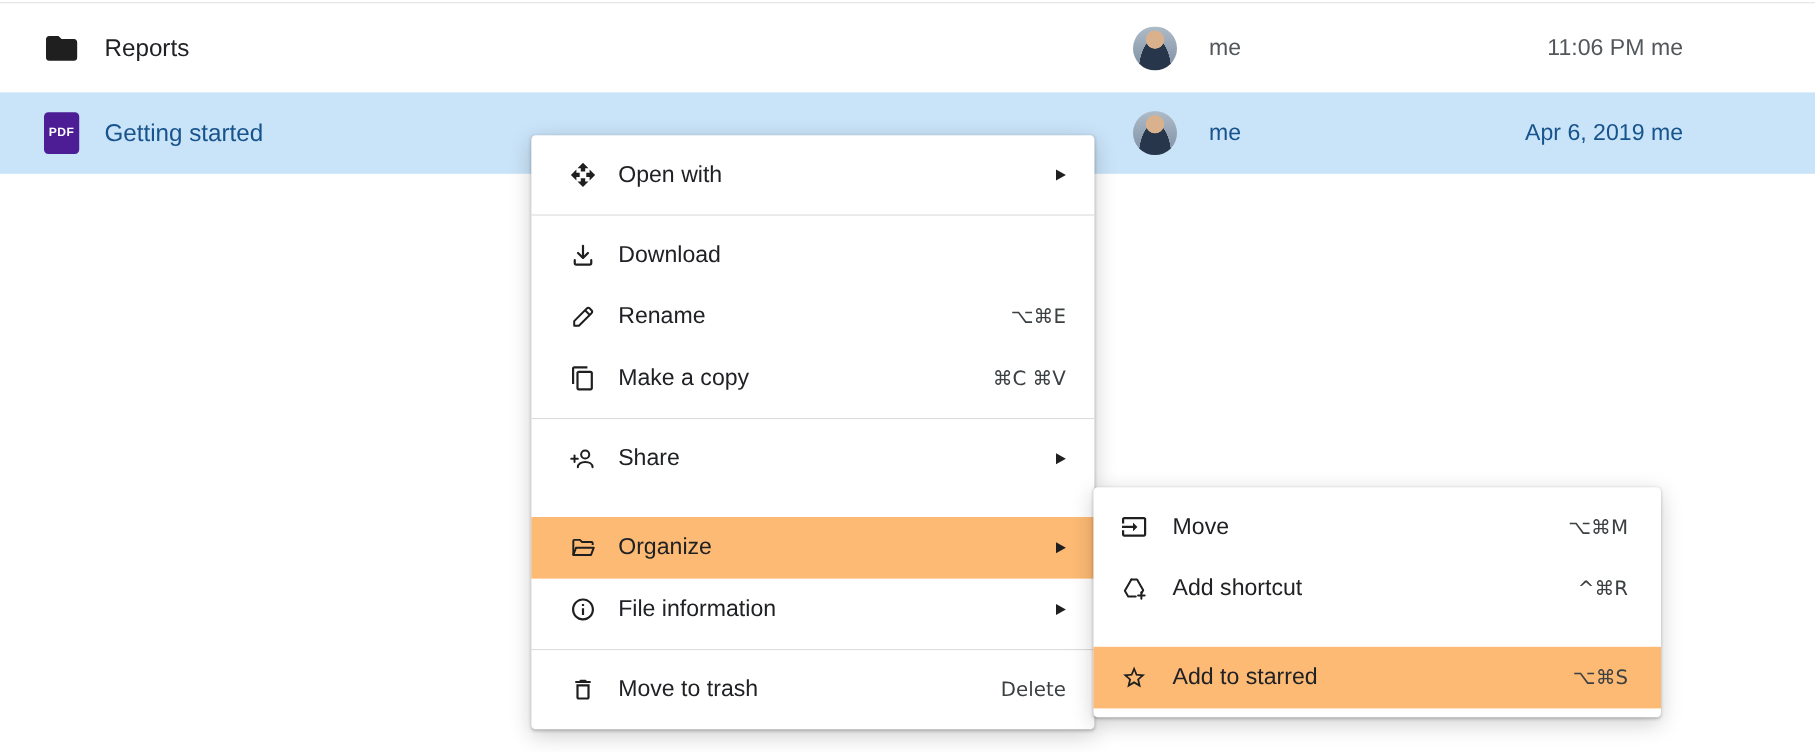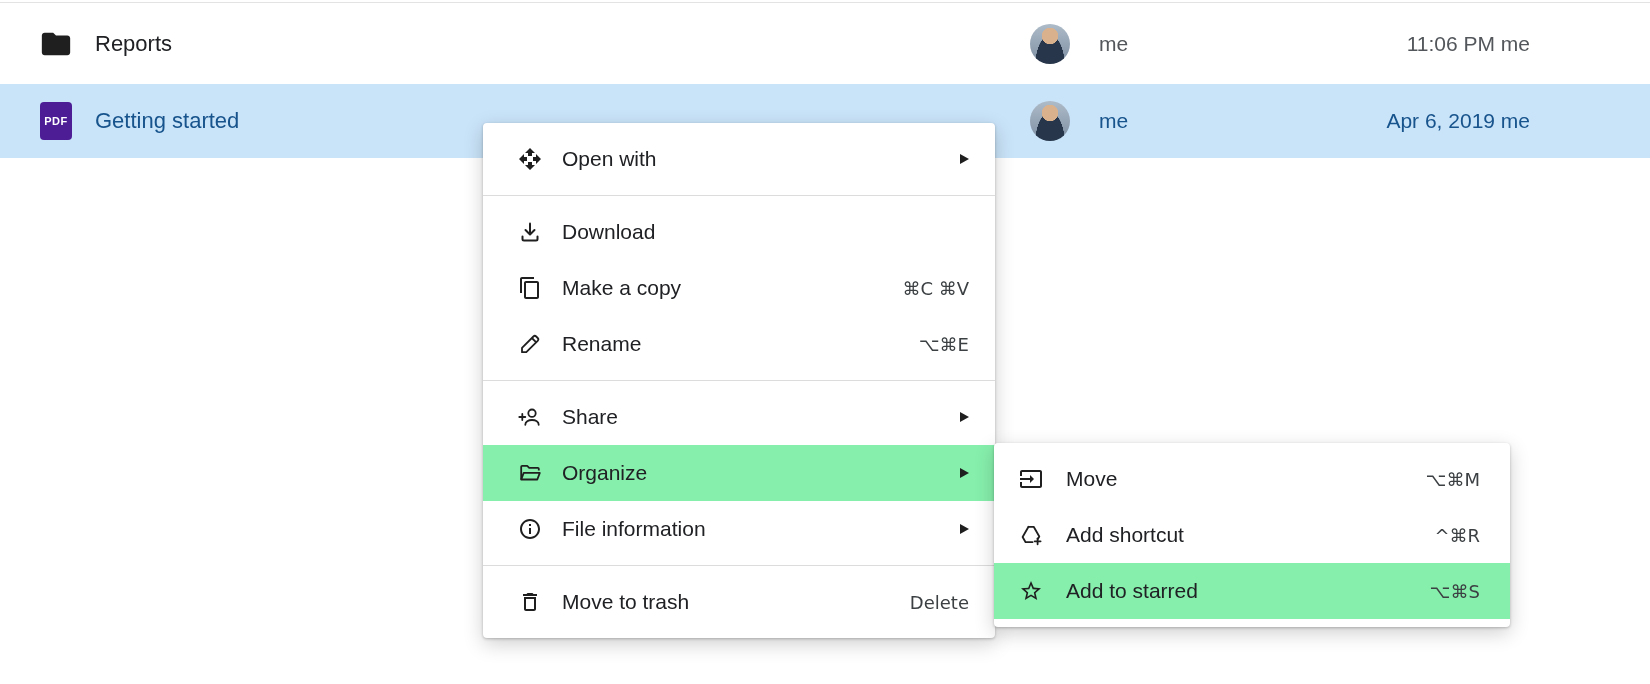--- a/index.html
+++ b/index.html
@@ -37,21 +37,21 @@
   .selected .row-name, .selected .owner-label, .selected .row-modified { color: #17538c; }
 
   
   .menu {
     position: absolute; background: #fff; border-radius: 4px; padding: 8px 0;
     box-shadow: 0 1px 3px rgba(0,0,0,.24), 0 6px 20px rgba(0,0,0,.19);
   }
   .context-menu { left: 483px; top: 123px; width: 512px; z-index: 5; }
   .submenu { left: 994px; top: 443px; width: 516px; z-index: 6; }
   .menu-item { height: 56px; display: flex; align-items: center; padding: 0 26px 0 34px; cursor: default; }
-  .menu-item.highlighted { background: #86efac; }
+  .menu-item.highlighted { background: #fdba74; margin-top: 25px; }
   .submenu .menu-item { padding: 0 30px 0 24px; }
   .mi-icon { width: 26px; height: 26px; margin-right: 19px; display: flex; align-items: center; justify-content: center; flex: none; }
   .submenu .mi-icon { margin-right: 22px; }
   .mi-label { font-size: 21px; color: #202124; white-space: nowrap; }
   .mi-spacer { flex: 1; }
   .mi-shortcut { font-size: 18px; color: #3c4043; font-family: "DejaVu Sans", sans-serif; white-space: nowrap; }
   .mi-arrow {
     width: 0; height: 0;
     border-left: 9px solid #1f1f1f;
     border-top: 5.5px solid transparent;
@@ -117,39 +117,39 @@
           <path d="M7.5 10l4.5 4.5L16.5 10"></path>
           <path d="M4.5 16.5v2.5a1.5 1.5 0 0 0 1.5 1.5h12a1.5 1.5 0 0 0 1.5-1.5v-2.5"></path>
         </svg>
     </span>
     <span class="mi-label">Download</span>
     <span class="mi-spacer"></span>
   </div>
 
   <div class="menu-item">
     <span class="mi-icon">
-      <svg width="24" height="24" viewBox="0 0 24 24" fill="#1f1f1f">
-          <path d="M16 1H4c-1.1 0-2 .9-2 2v14h2V3h12V1zm3 4H8c-1.1 0-2 .9-2 2v14c0 1.1.9 2 2 2h11c1.1 0 2-.9 2-2V7c0-1.1-.9-2-2-2zm0 16H8V7h11v14z"></path>
-        </svg>
-    </span>
-    <span class="mi-label">Make a copy</span>
-    <span class="mi-spacer"></span>
-    <span class="mi-shortcut">⌘C ⌘V</span>
-  </div>
-
-  <div class="menu-item">
-    <span class="mi-icon">
       <svg width="24" height="24" viewBox="0 0 24 24" fill="none" stroke="#1f1f1f" stroke-width="1.8" stroke-linejoin="round">
           <path d="M4 20.2h4.3L19.7 8.8a2 2 0 0 0 0-2.8l-1.5-1.5a2 2 0 0 0-2.8 0L4 15.9v4.3z"></path>
           <path d="M13.9 6l4.3 4.3"></path>
         </svg>
     </span>
     <span class="mi-label">Rename</span>
     <span class="mi-spacer"></span>
     <span class="mi-shortcut">⌥⌘E</span>
+  </div>
+
+  <div class="menu-item">
+    <span class="mi-icon">
+      <svg width="24" height="24" viewBox="0 0 24 24" fill="#1f1f1f">
+          <path d="M16 1H4c-1.1 0-2 .9-2 2v14h2V3h12V1zm3 4H8c-1.1 0-2 .9-2 2v14c0 1.1.9 2 2 2h11c1.1 0 2-.9 2-2V7c0-1.1-.9-2-2-2zm0 16H8V7h11v14z"></path>
+        </svg>
+    </span>
+    <span class="mi-label">Make a copy</span>
+    <span class="mi-spacer"></span>
+    <span class="mi-shortcut">⌘C ⌘V</span>
   </div>
 
   <div class="menu-divider"></div>
 
   <div class="menu-item">
     <span class="mi-icon">
       <svg width="24" height="24" viewBox="0 0 24 24" fill="none" stroke="#1f1f1f" stroke-width="1.8" stroke-linecap="round">
           <circle cx="14" cy="8.2" r="3.7"></circle>
           <path d="M7.3 19.8c0-3 3-4.8 6.7-4.8s6.7 1.8 6.7 4.8"></path>
           <path d="M4.3 9v6"></path>

